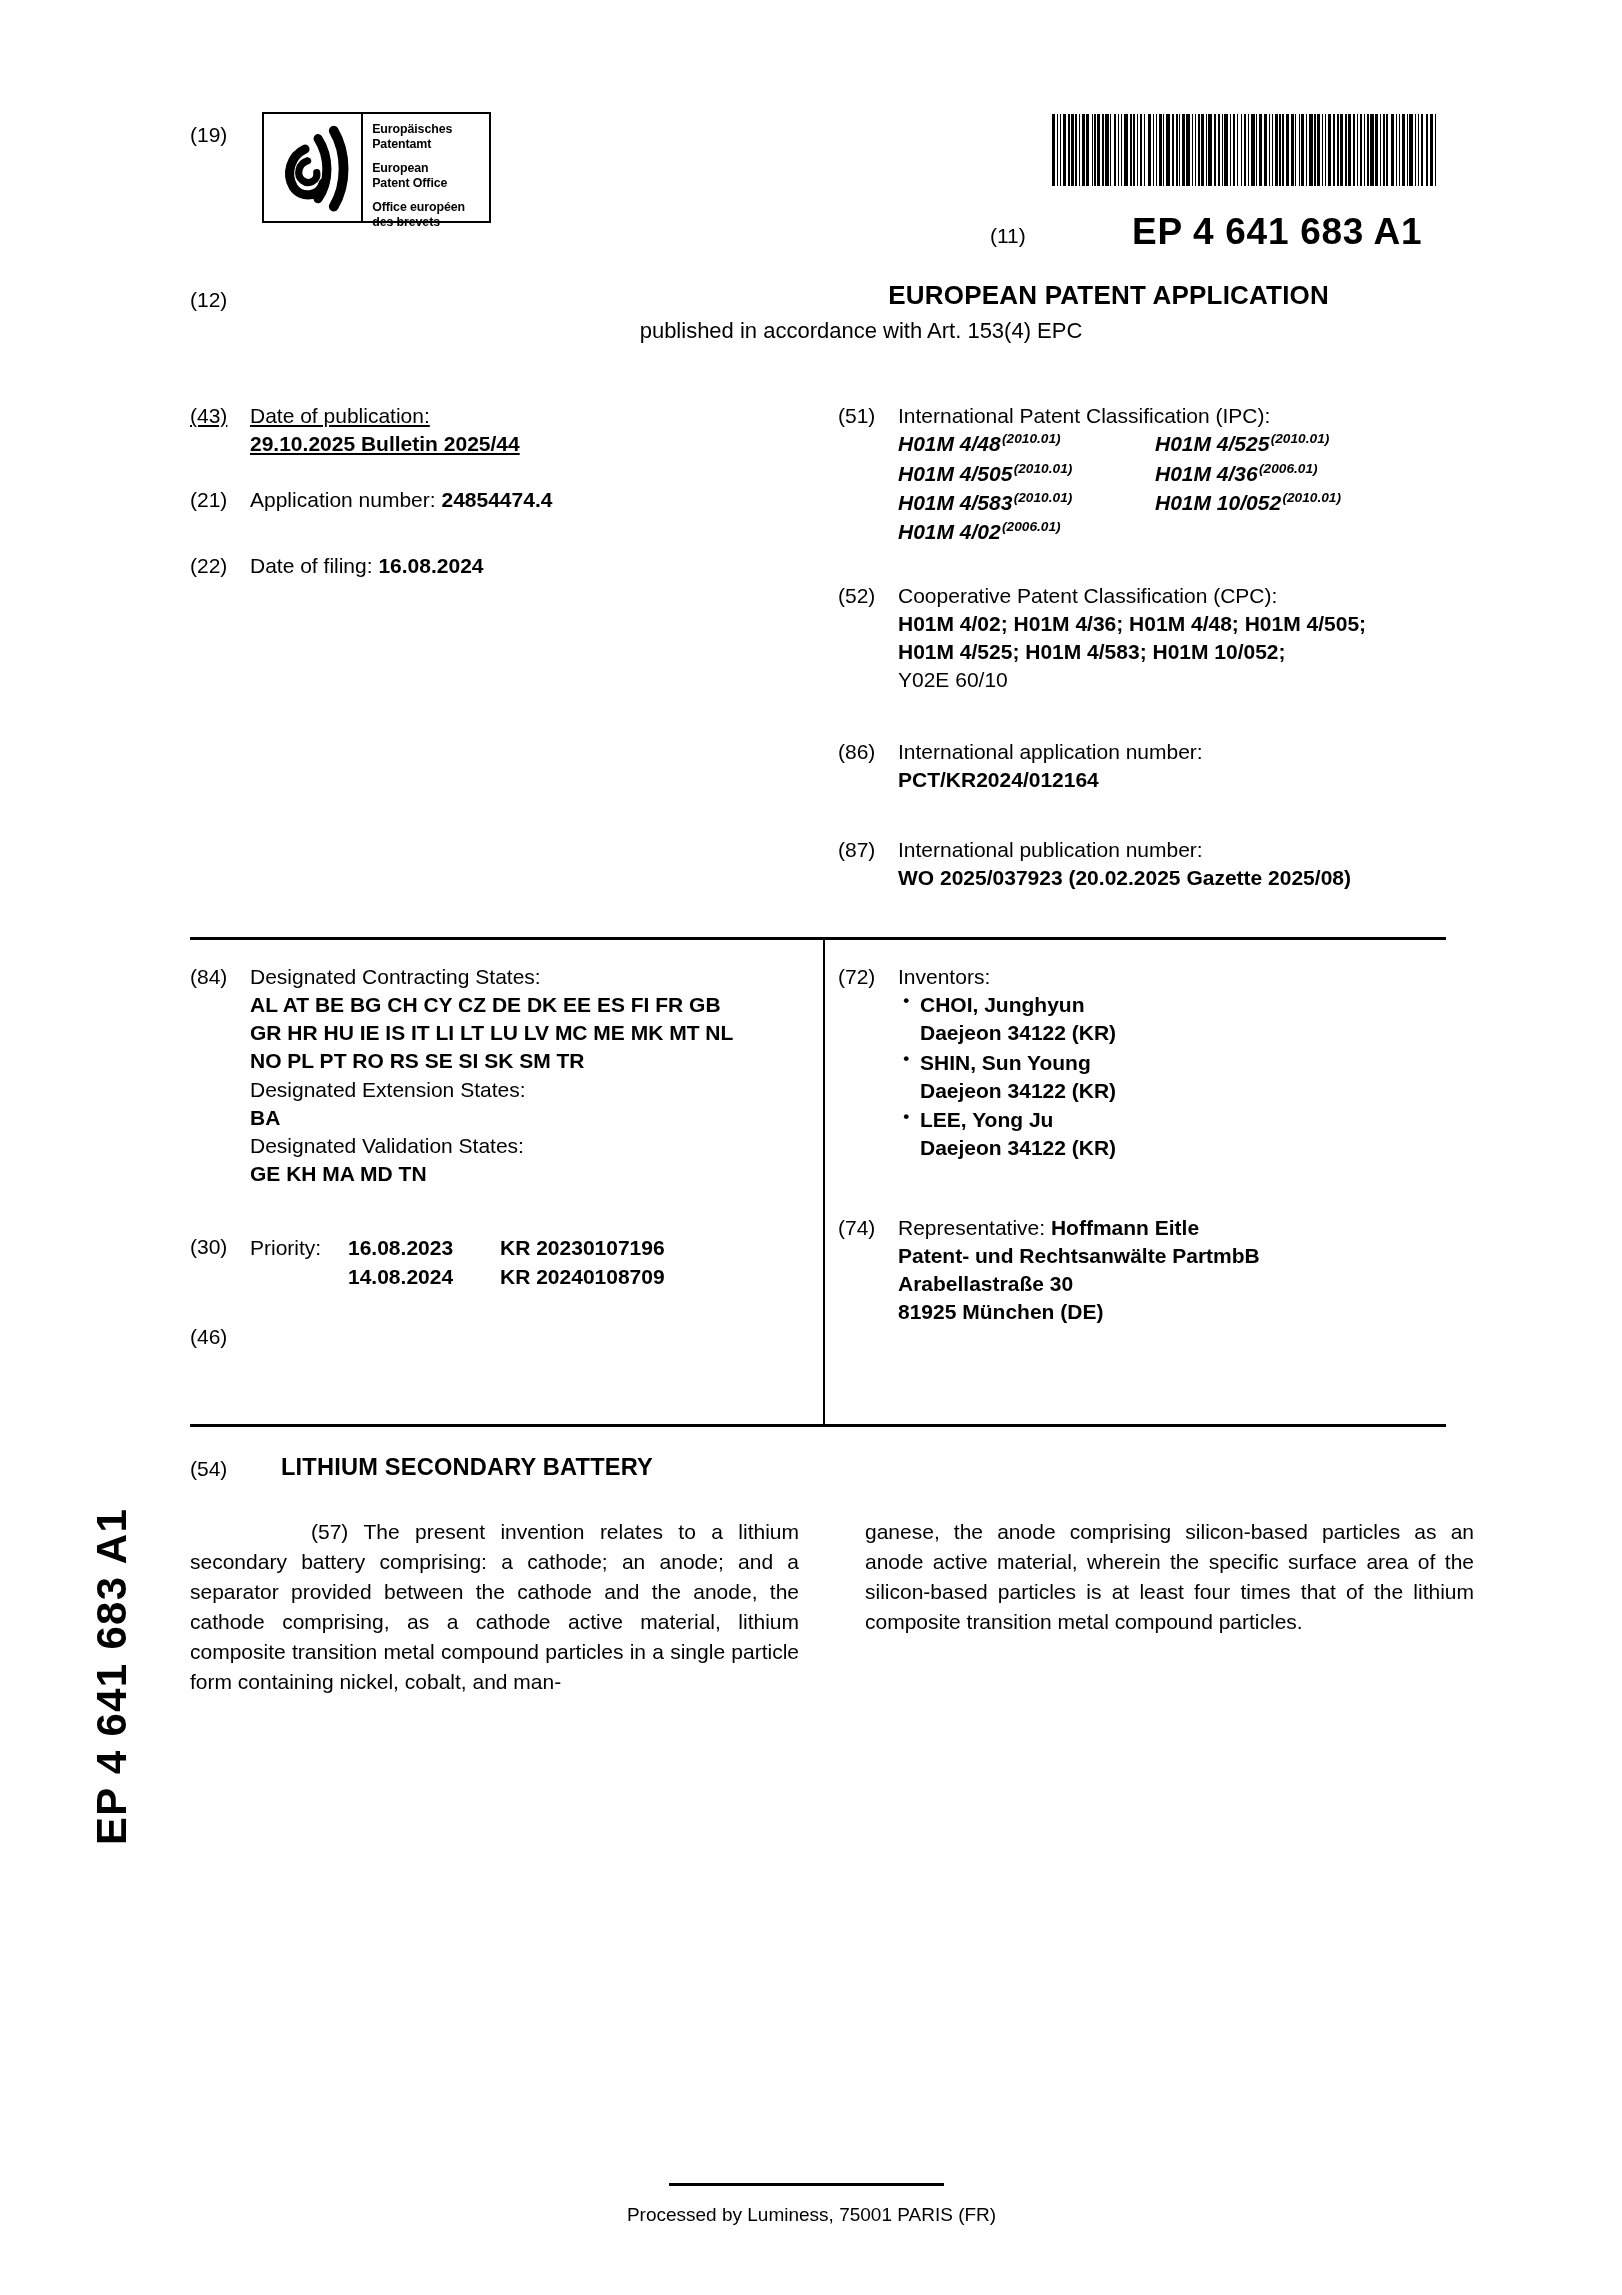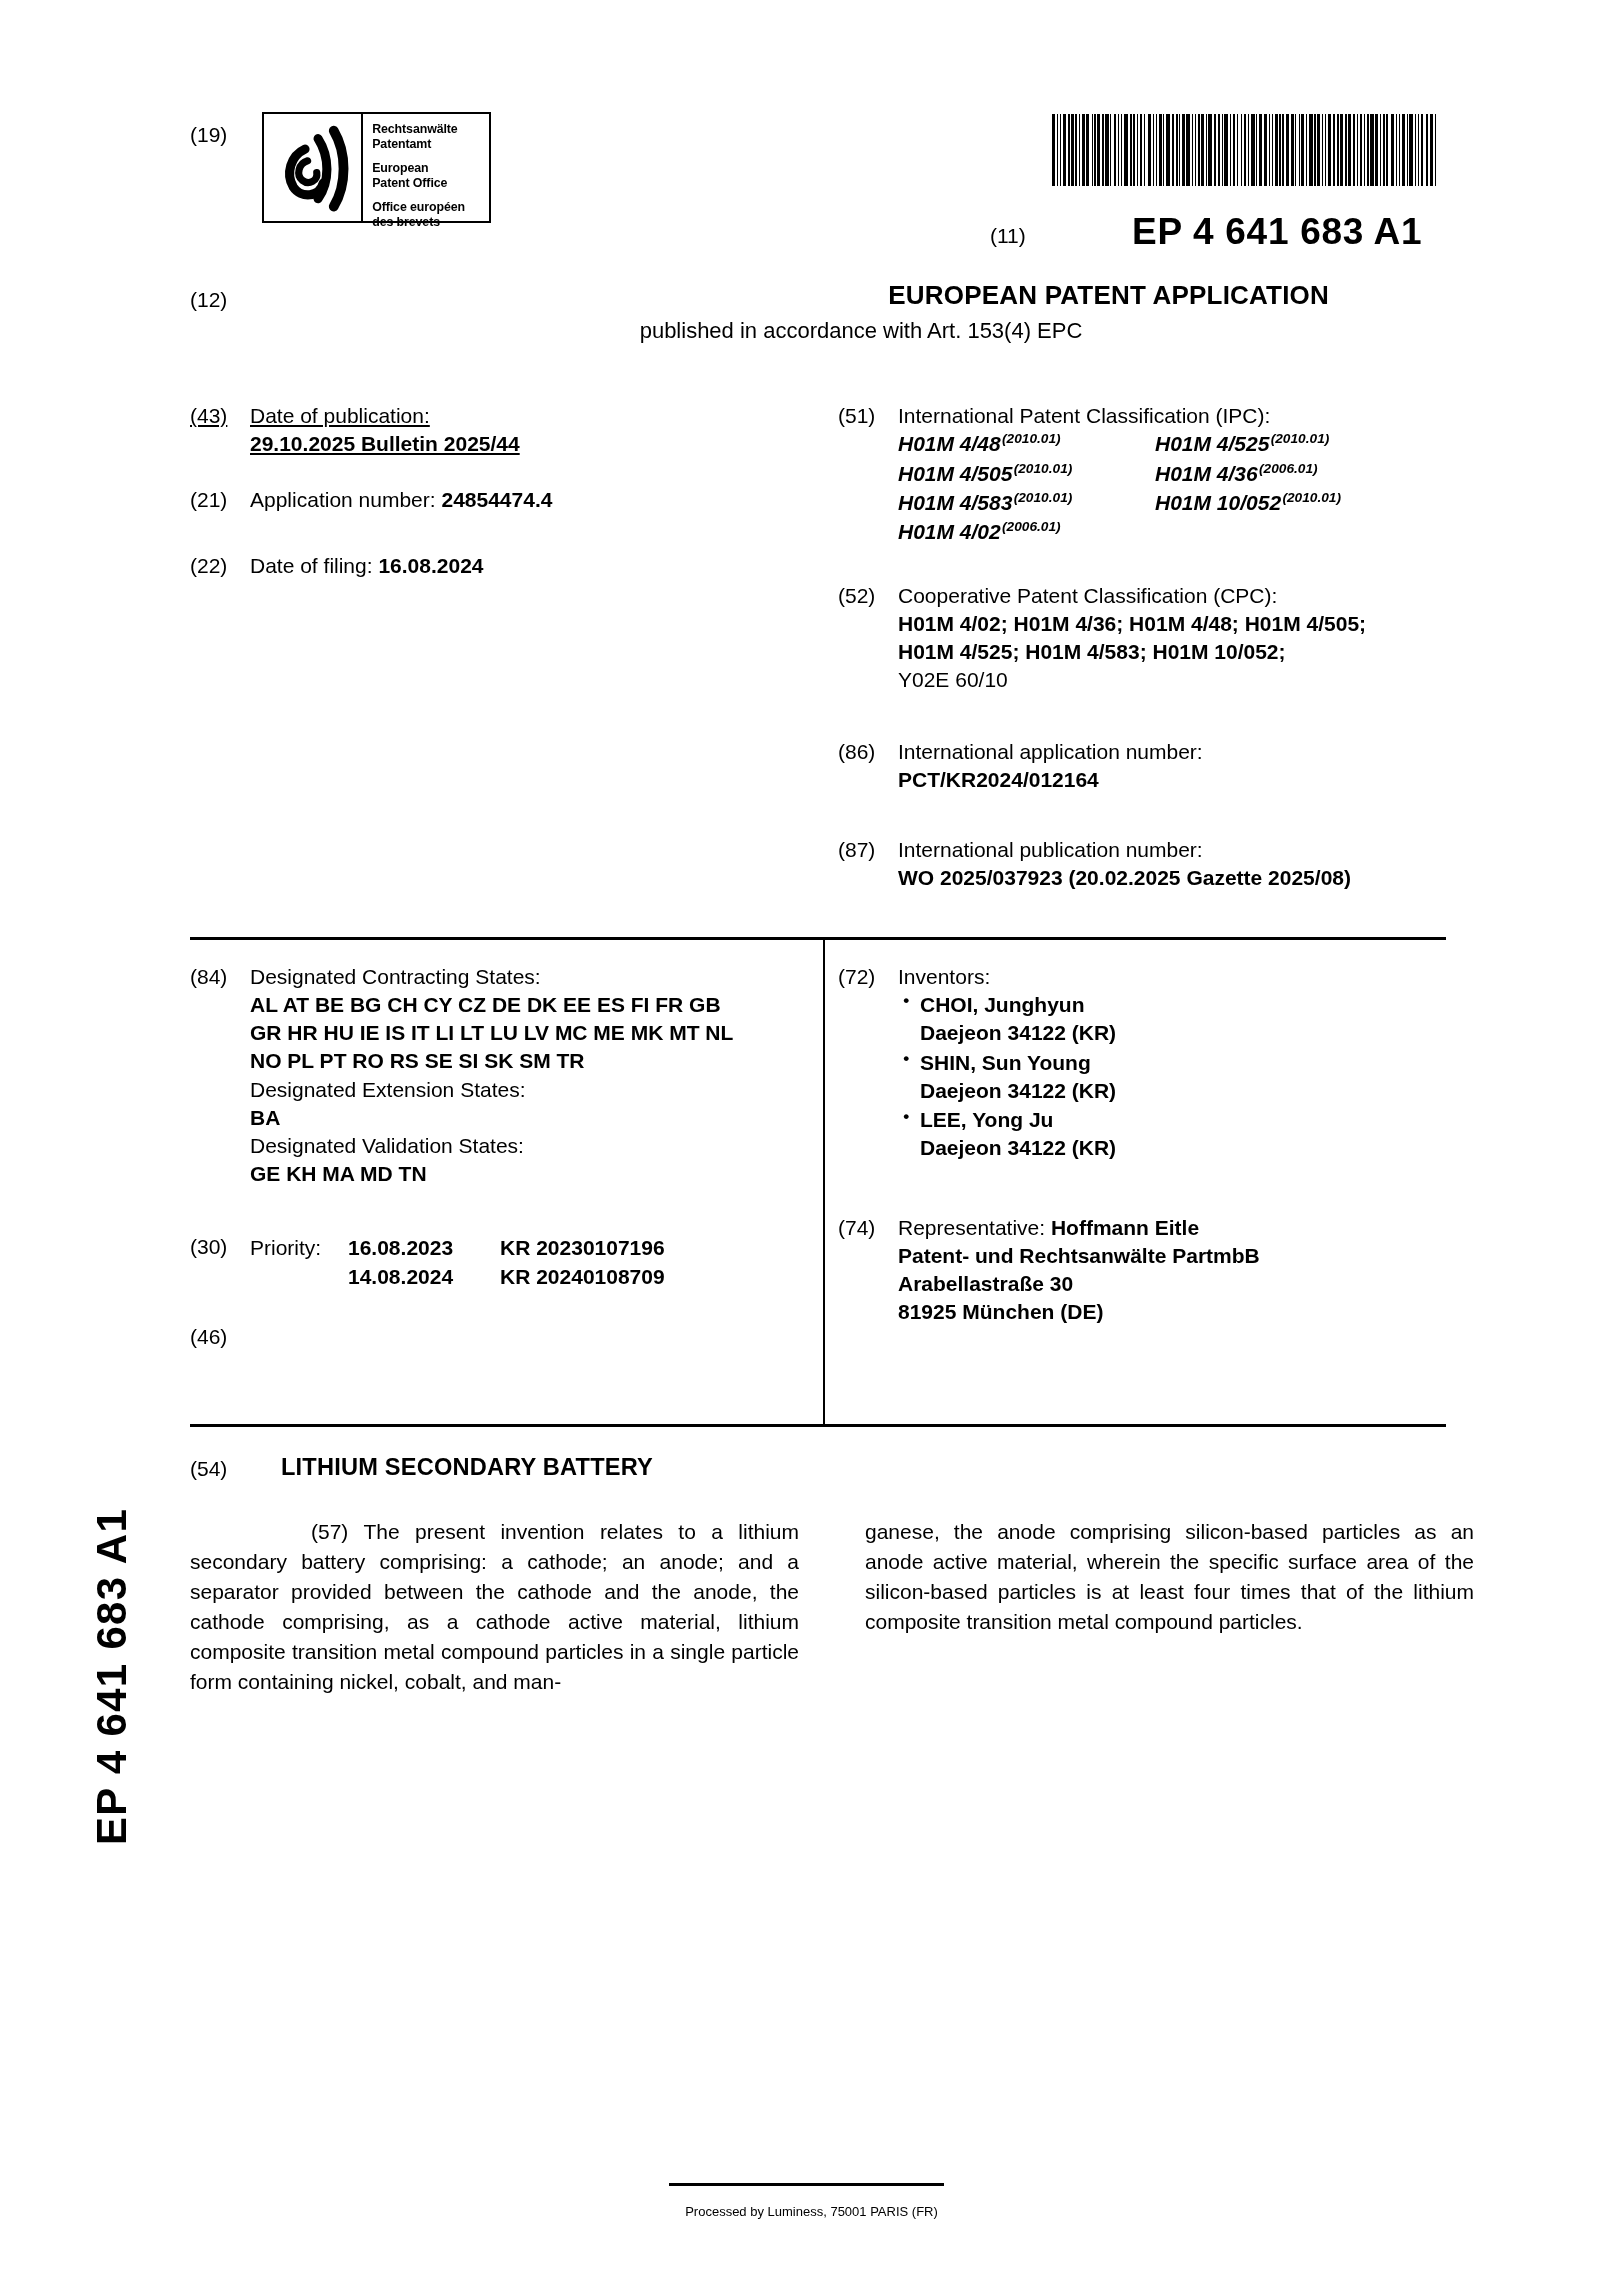--- a/index.html
+++ b/index.html
@@ -257,21 +257,21 @@
     position: absolute;
     left: 669px; top: 2183px;
     width: 275px; height: 2.6px;
     background: #000;
   }
   .footer-text {
     position: absolute;
     left: 0; top: 2204px;
     width: 1623px;
     text-align: center;
-    font-size: 13px;
+    font-size: 19px;
   }
 </style>
 </head>
 <body>
 
 <div class="page">
 
   <div class="side-code">EP 4 641 683 A1</div>
 
   <div class="header">
@@ -284,21 +284,21 @@
           <g fill="none" stroke="#000" stroke-linecap="round">
             <path d="M96 18 C 116 52, 116 100, 96 134" stroke-width="15"></path>
             <path d="M72 30 C 90 58, 90 96, 72 122" stroke-width="14"></path>
             <path d="M52 46 C 30 56, 22 84, 34 104 C 46 122, 74 120, 80 98" stroke-width="14"></path>
             <path d="M56 64 C 42 68, 38 86, 48 94 C 58 102, 72 94, 70 82" stroke-width="11"></path>
           </g>
         </svg>
       </div>
       <div class="epo-logo-text">
         <div>
-          <span>Rechtsanwälte</span><br>
+          <span>Europäisches</span><br>
           <span>Patentamt</span>
         </div>
         <div>
           <span>European</span><br>
           <span>Patent Office</span>
         </div>
         <div>
           <span>Office européen</span><br>
           <span>des brevets</span>
         </div>

